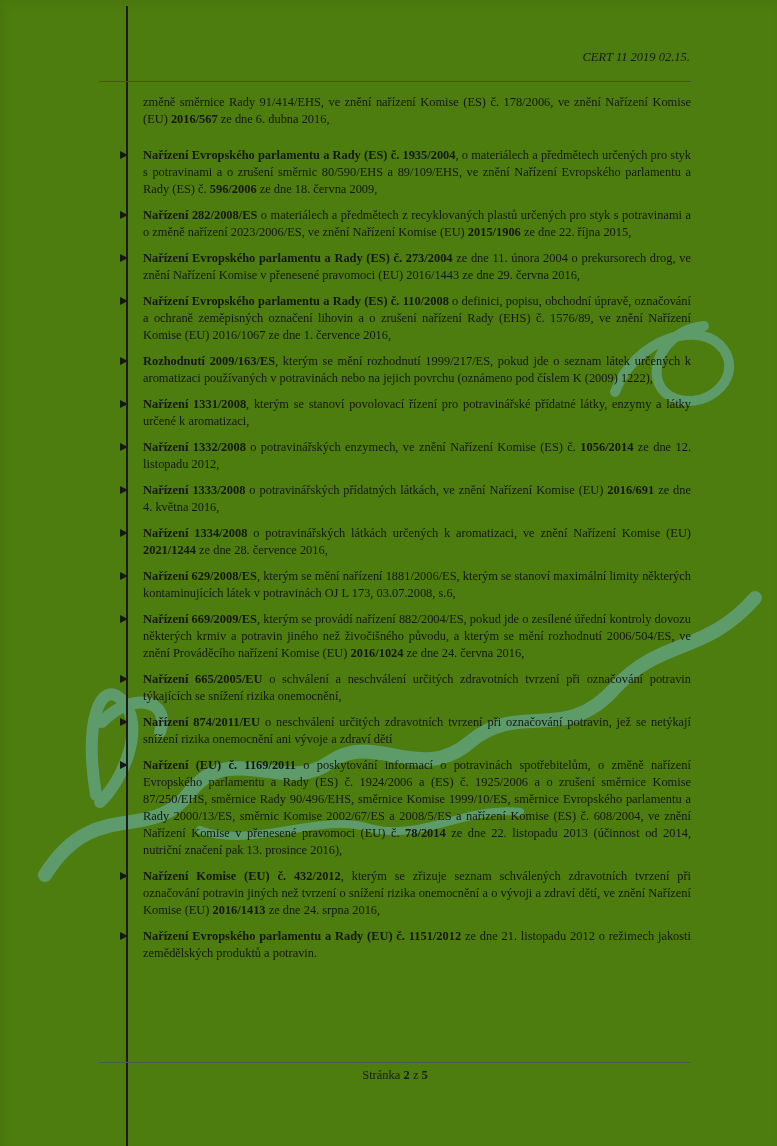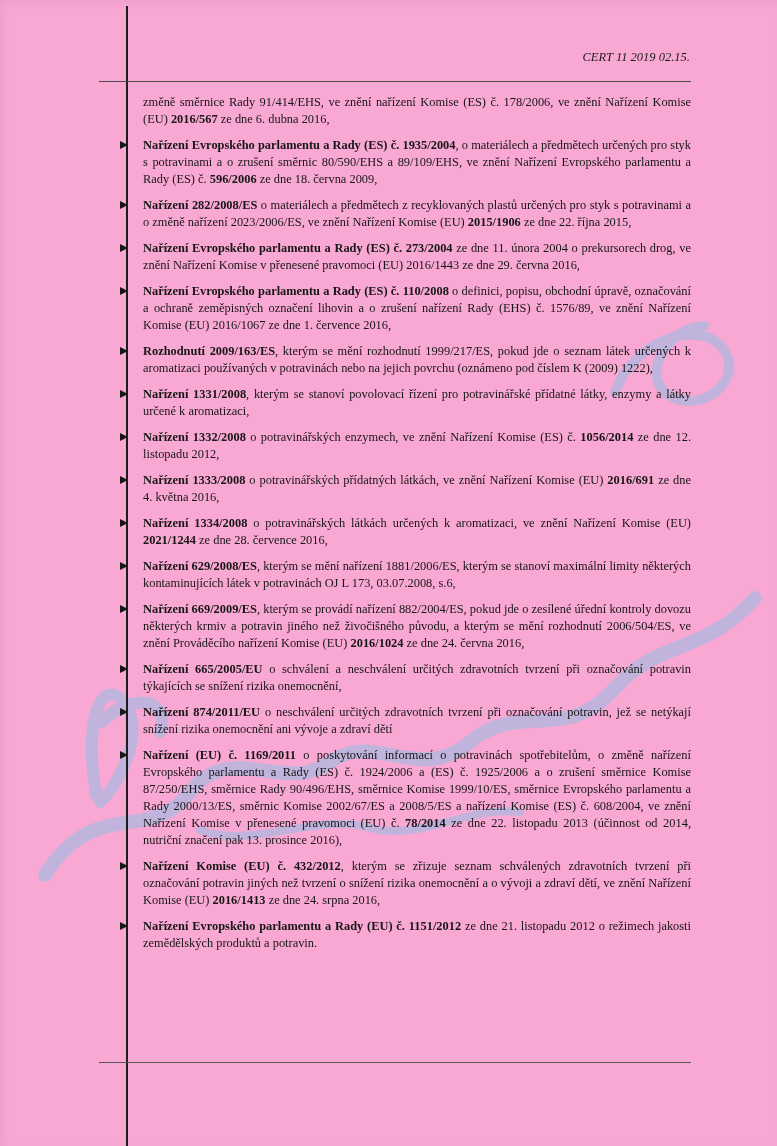--- a/index.html
+++ b/index.html
@@ -5,21 +5,21 @@
   * { margin: 0; padding: 0; box-sizing: border-box; }
   html, body { width: 777px; height: 1146px; }
   body {
     background: #e9e9e7;
     font-family: "Liberation Serif", serif;
   }
   .page {
     position: relative;
     width: 777px;
     height: 1146px;
-    background: #f9a8d4;
+    background: #4d7c0f;
     overflow: hidden;
     box-shadow: inset 4px 4px 10px rgba(0,0,0,0.05);
   }
   .binding-line {
     position: absolute;
     left: 126px;
     top: 6px;
     bottom: 0;
     width: 2px;
     background: #1c1c1c;
@@ -53,21 +53,21 @@
     position: absolute;
     top: 94px;
     left: 143px;
     width: 548px;
     font-size: 12.4px;
     line-height: 17px;
     color: #161616;
     text-align: justify;
     z-index: 1;
   }
-  .intro { margin-bottom: 9px; }
+  .intro { margin-bottom: 19px; }
   .reg-list { list-style: none; }
   .reg-item { position: relative; margin-bottom: 9px; }
   .bullet {
     position: absolute;
     left: -23px;
     top: 4px;
     width: 0;
     height: 0;
     border-left: 8px solid #181818;
     border-top: 4.5px solid transparent;
@@ -133,14 +133,15 @@
         <li class="reg-item"><span class="bullet"></span><span class="item-text"><b>Nařízení 665/2005/EU</b><span> o schválení a neschválení určitých zdravotních tvrzení při označování potravin týkajících se snížení rizika onemocnění,</span></span></li>
         <li class="reg-item"><span class="bullet"></span><span class="item-text"><b>Nařízení 874/2011/EU</b><span> o neschválení určitých zdravotních tvrzení při označování potravin, jež se netýkají snížení rizika onemocnění ani vývoje a zdraví dětí</span></span></li>
         <li class="reg-item"><span class="bullet"></span><span class="item-text"><b>Nařízení (EU) č. 1169/2011</b><span>  o poskytování informací o potravinách spotřebitelům, o změně nařízení Evropského parlamentu a Rady (ES) č. 1924/2006 a (ES) č. 1925/2006 a o zrušení směrnice Komise 87/250/EHS, směrnice Rady 90/496/EHS, směrnice Komise 1999/10/ES, směrnice Evropského parlamentu a Rady 2000/13/ES, směrnic Komise 2002/67/ES a 2008/5/ES a nařízení Komise (ES) č. 608/2004, ve znění Nařízení Komise v přenesené pravomoci (EU) č. </span><b>78/2014</b><span> ze dne 22. listopadu 2013 (účinnost od 2014, nutriční značení pak 13. prosince 2016),</span></span></li>
         <li class="reg-item"><span class="bullet"></span><span class="item-text"><b>Nařízení Komise (EU) č. 432/2012</b><span>, kterým se zřizuje seznam schválených zdravotních tvrzení při označování potravin jiných než tvrzení o snížení rizika onemocnění a o vývoji a zdraví dětí, ve znění Nařízení Komise (EU) </span><b>2016/1413</b><span> ze dne 24. srpna 2016,</span></span></li>
         <li class="reg-item"><span class="bullet"></span><span class="item-text"><b>Nařízení Evropského parlamentu a Rady (EU) č. 1151/2012</b><span> ze dne 21. listopadu 2012 o režimech jakosti zemědělských produktů a potravin.</span></span></li>
       </ul>
   </div>
 
   <div class="footer-rule"></div>
 
+  <div class="footer"><span>Stránka </span><b>2</b><span> z </span><b>5</b></div>
 
 </div>
 
 </body></html>

